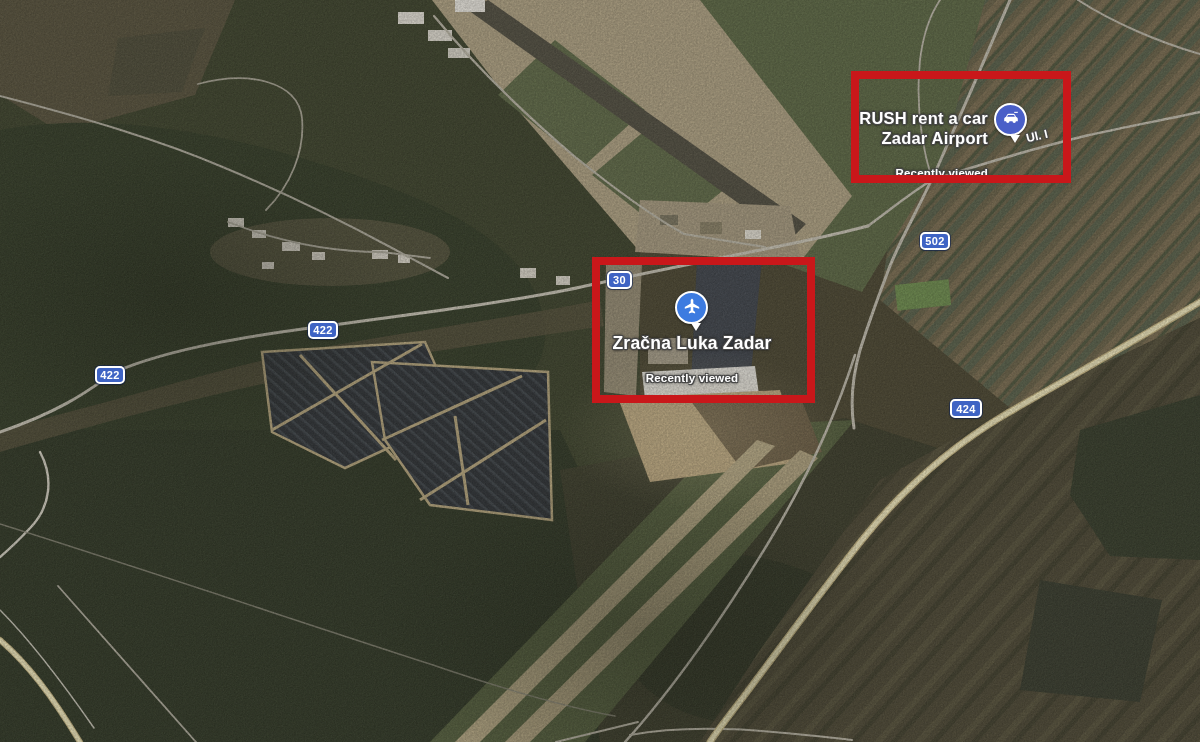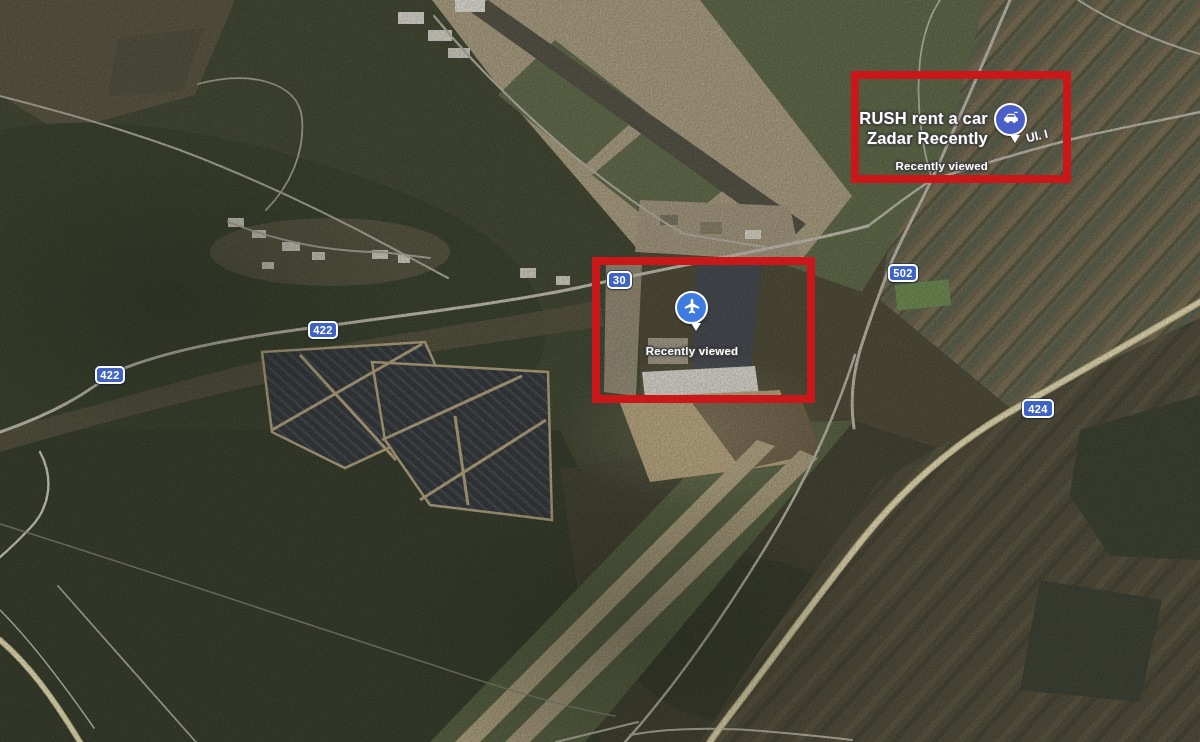--- a/index.html
+++ b/index.html
@@ -17,21 +17,21 @@
   .maplabel{
     position:absolute;color:#fff;font-weight:bold;z-index:20;
     text-shadow:
       -1px -1px 0 #474747, 1px -1px 0 #474747,
       -1px 1px 0 #474747, 1px 1px 0 #474747,
       0 2px 2px rgba(30,30,30,.55), 0 -2px 2px rgba(30,30,30,.45),
       2px 0 2px rgba(30,30,30,.45), -2px 0 2px rgba(30,30,30,.45);
     letter-spacing:.2px; line-height:20px;
   }
   .maplabel .line1,.maplabel .line2{font-size:16.5px;}
-  .maplabel .status{font-size:11.5px;line-height:14px;margin-top:11px;}
+  .maplabel .status{font-size:11.5px;line-height:14px;margin-top:18px;}
   .label-rush{width:136px;text-align:right;}
   .label-airport{width:200px;text-align:center;}
   .label-airport .line1{font-size:17.5px;}
   .street-label{
     position:absolute;color:#fff;font-weight:bold;font-size:12px;z-index:20;
     transform:rotate(-13deg);
     text-shadow:-1px -1px 0 #4a4a4a,1px -1px 0 #4a4a4a,-1px 1px 0 #4a4a4a,1px 1px 0 #4a4a4a,0 1px 2px rgba(0,0,0,.5);
   }
 
   
@@ -200,22 +200,22 @@
       <ellipse cx="170" cy="300" rx="240" ry="150" fill="url(#softDark)"></ellipse>
       <ellipse cx="640" cy="630" rx="270" ry="160" fill="url(#softDark)"></ellipse>
       <ellipse cx="700" cy="430" rx="140" ry="80" fill="url(#softLight)"></ellipse>
       <rect width="1200" height="742" filter="url(#grainD)" opacity="0.28"></rect>
       <rect width="1200" height="742" filter="url(#grainL)" opacity="0.10"></rect>
     </g>
   </svg>
 
   <div class="shield" style="left:308px;top:321px;width:30px;height:18px;">422</div>
   <div class="shield" style="left:95px;top:366px;width:30px;height:18px;">422</div>
-  <div class="shield" style="left:888px;top:232px;width:30px;height:18px;margin-top:32px;">502</div>
-  <div class="shield" style="left:1022px;top:399px;width:32px;height:19px;text-align:center;">424</div>
+  <div class="shield" style="left:920px;top:232px;width:30px;height:18px;">502</div>
+  <div class="shield" style="left:950px;top:399px;width:32px;height:19px;text-align:center;">424</div>
   <div class="shield" style="left:607px;top:271px;width:25px;height:18px;">30</div>
 
   <div class="street-label" style="left:1026px;top:129px;">Ul. I</div>
 
   <div class="pin pin-car" style="left:994px;top:103px;">
     <div class="circle">
       <span>
         <svg width="20" height="20" viewBox="-10 -10 20 20">
           <path fill="#fff" d="M-6.8,1.2 C-6.8,0.1 -6.2,-0.7 -5.1,-0.9 L-3.9,-3.3 C-3.6,-3.9 -3,-4.3 -2.3,-4.3 L2.3,-4.3 C3,-4.3 3.6,-3.9 3.9,-3.3 L5.1,-0.9 C6.2,-0.7 6.8,0.1 6.8,1.2 L6.8,3.2 L4.9,3.2 A1.7,1.7 0 0 1 1.5,3.2 L-1.5,3.2 A1.7,1.7 0 0 1 -4.9,3.2 L-6.8,3.2 Z M-3.9,-1.2 L3.9,-1.2 L3,-3 L-3,-3 Z"></path>
           <path fill="#fff" d="M3.2,-6.2 L6.8,-6.2 L6.8,-5 L3.2,-5 Z" opacity="0.9"></path>
@@ -231,24 +231,25 @@
         <svg width="20" height="20" viewBox="-10 -10 20 20">
           <path fill="#fff" d="M0,-7.5 L1.3,-6 L1.3,-2.6 L7.2,0.9 L7.2,2.7 L1.3,1 L1.3,4.4 L3.1,6 L3.1,7.4 L0,6.6 L-3.1,7.4 L-3.1,6 L-1.3,4.4 L-1.3,1 L-7.2,2.7 L-7.2,0.9 L-1.3,-2.6 L-1.3,-6 Z"></path>
         </svg>
       </span>
     </div>
     <div class="tail"></div>
   </div>
 
   <div class="maplabel label-rush" style="left:852px;top:108px;">
     <div class="line1">RUSH rent a car</div>
-    <div class="line2">Zadar Recently</div>
+    <div class="line2">Zadar Airport</div>
     <div class="status">Recently viewed</div>
   </div>
 
   <div class="maplabel label-airport" style="left:592px;top:333px;">
+    <div class="line1">Zračna Luka Zadar</div>
     <div class="status">Recently viewed</div>
   </div>
 
   <div class="hl-box" style="left:851px;top:71px;width:220px;height:112px;"></div>
   <div class="hl-box" style="left:592px;top:257px;width:223px;height:146px;"></div>
 
 </div>
 
 </body></html>

